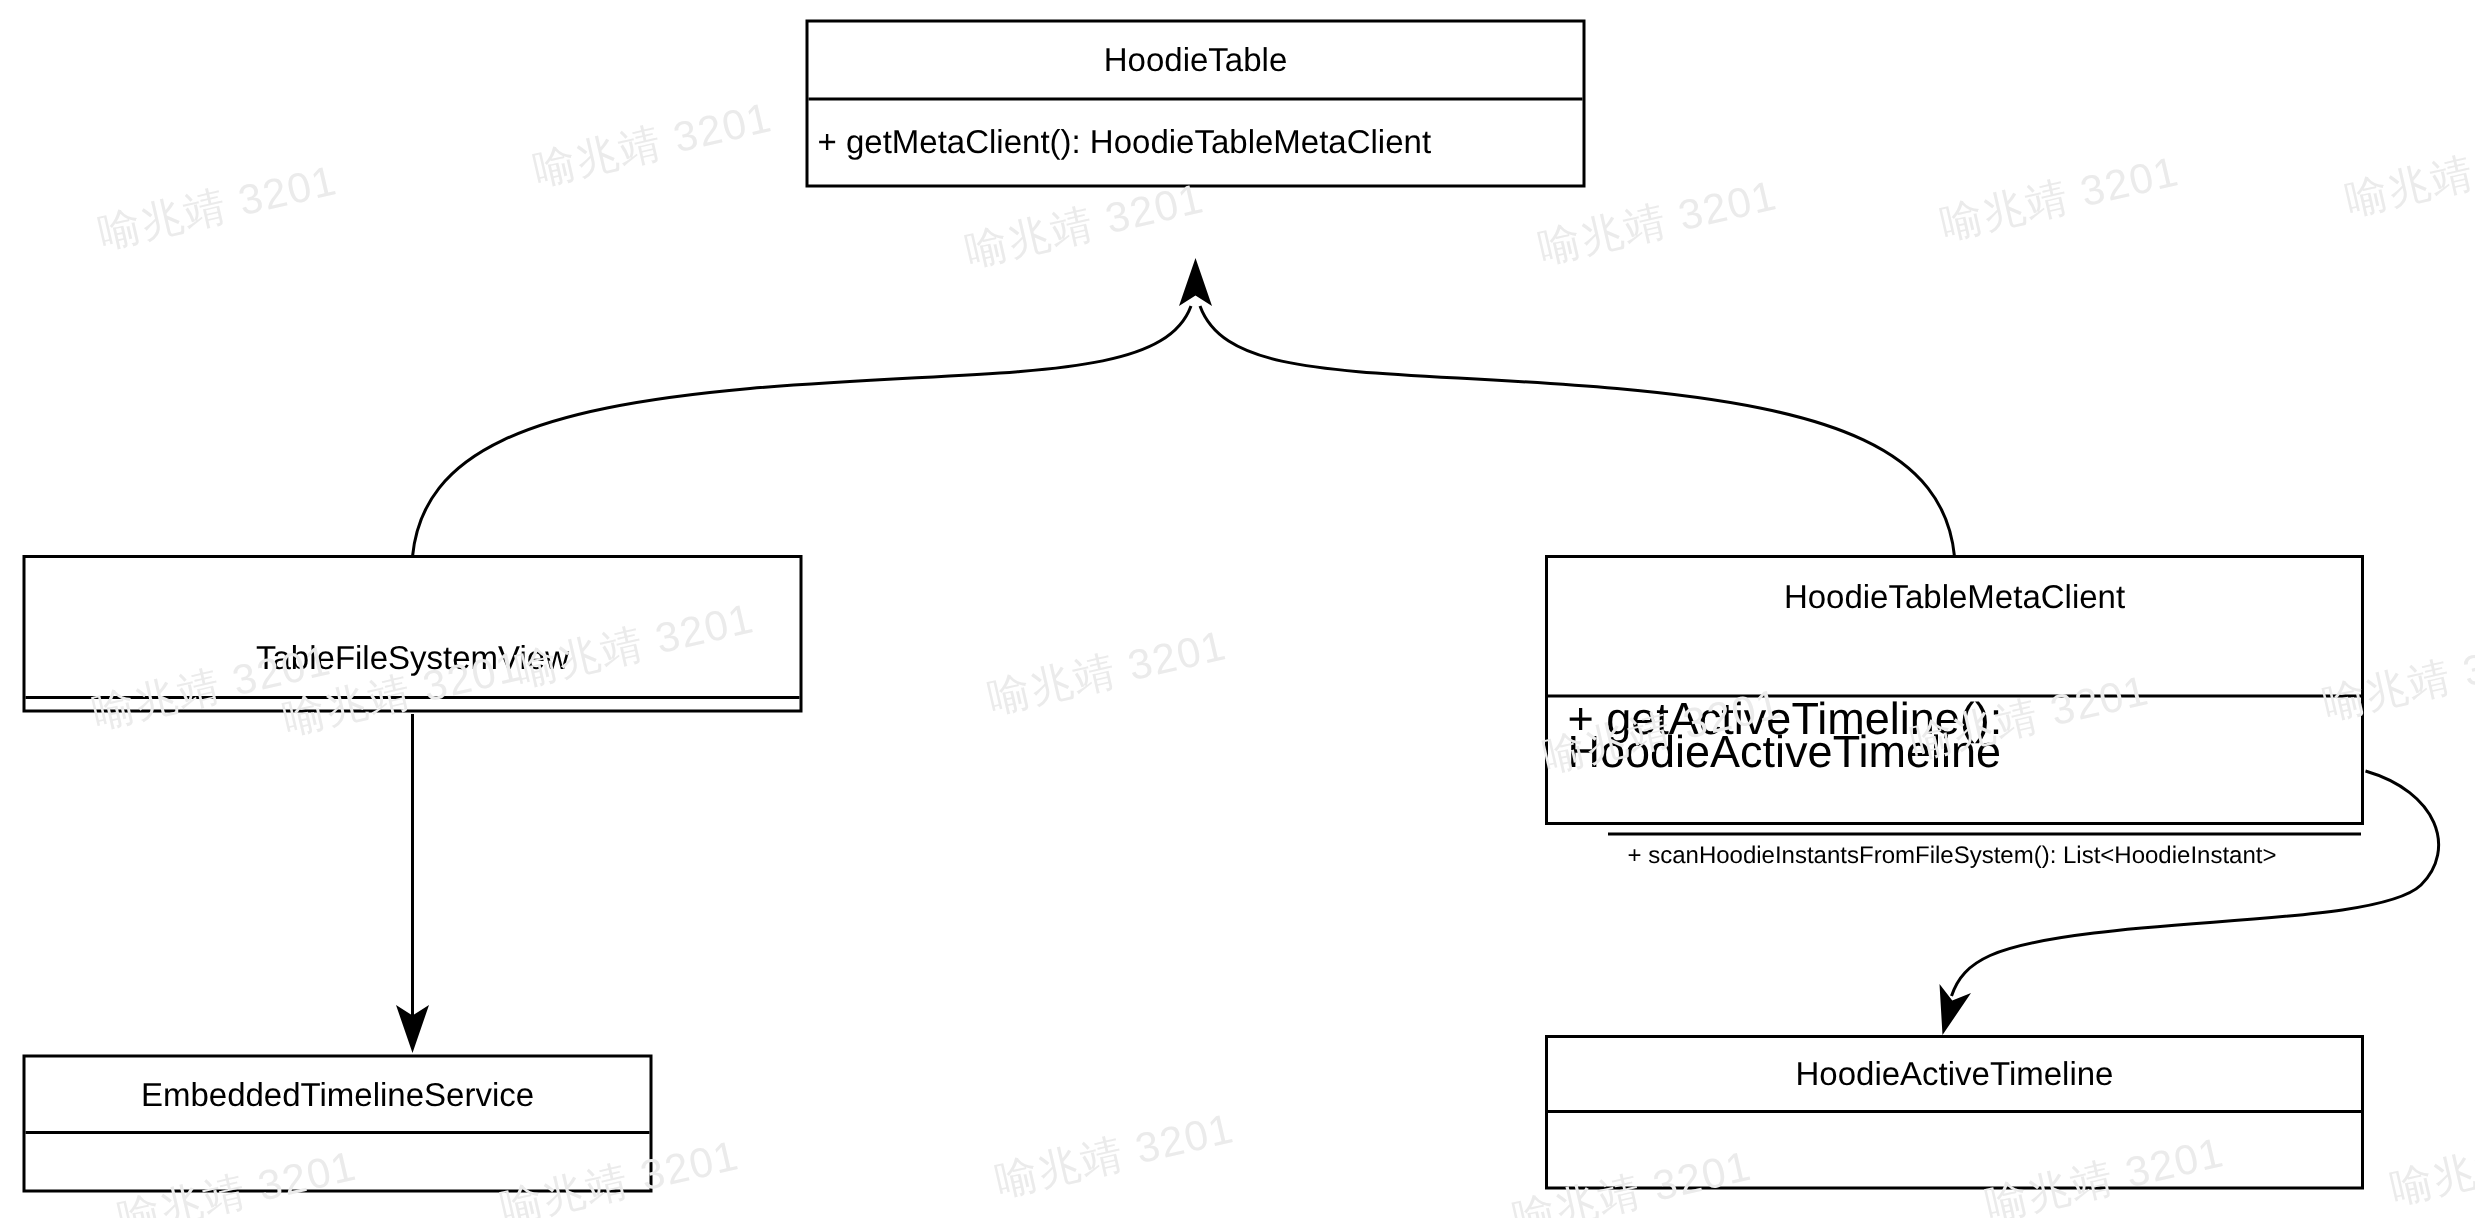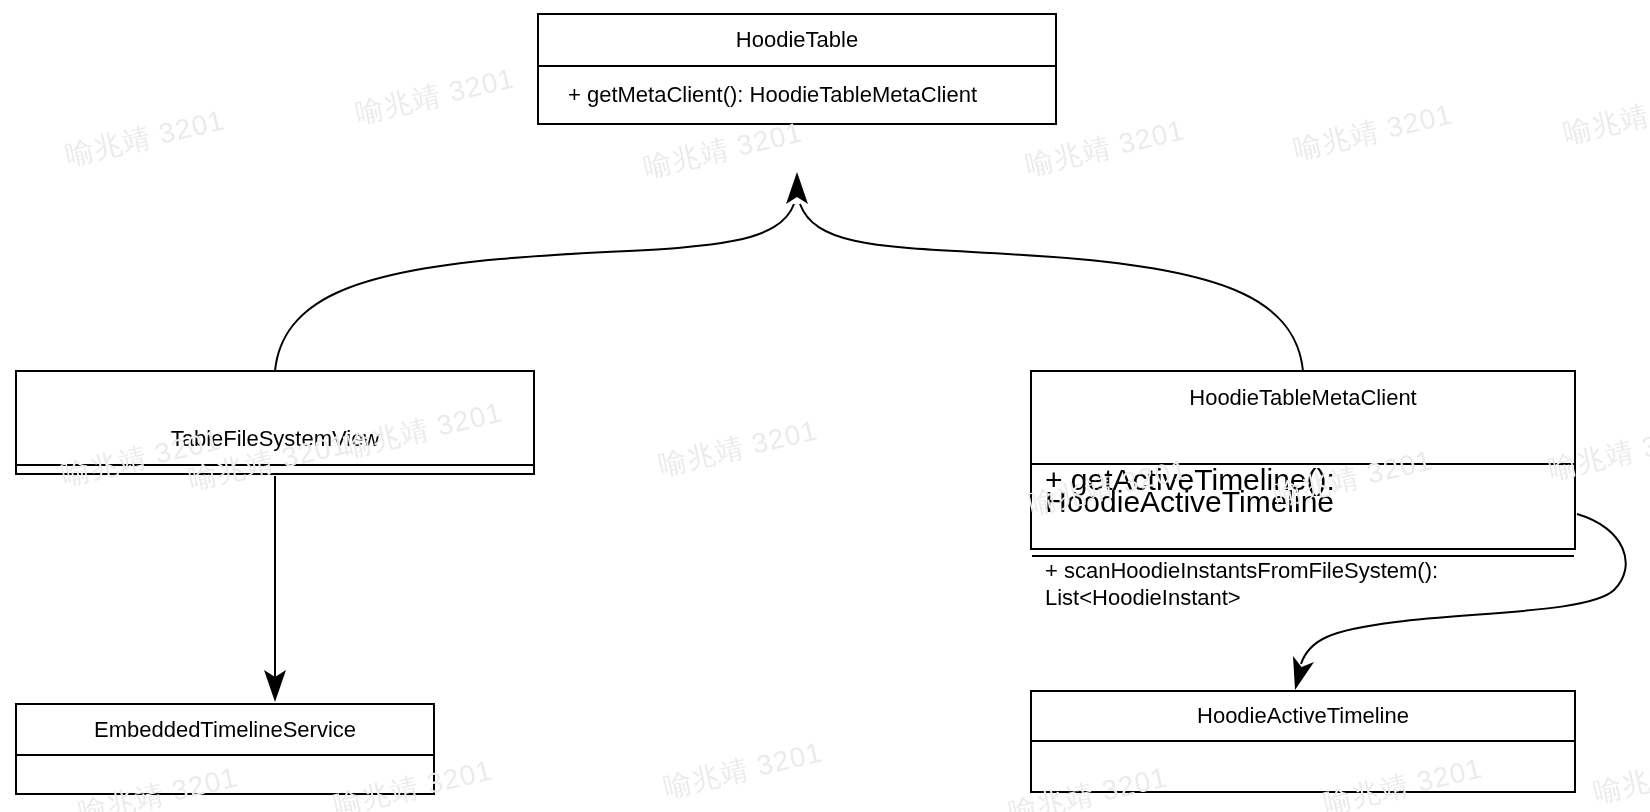--- a/index.html
+++ b/index.html
@@ -25,34 +25,34 @@
     flex:0 0 auto;
   }
   .comp{
     border-top:2px solid #000;
     box-sizing:border-box;
   }
   .methods-stack{
     flex:1 1 auto;
     display:flex;flex-direction:column;justify-content:center;
     gap:28px;
-    padding:0 29px;
+    padding:0 6px;
     font-size:22px;line-height:22px;
   }
   .method-row{
     flex:0 0 auto;
     display:flex;align-items:center;
     padding:0 13px;
     font-size:30px;line-height:22px;
   }
   .method-wrap{
     flex:1 1 auto;
     display:flex;align-items:center;
     padding:0 13px;
-    font-size:22px;line-height:27px;
+    font-size:16px;line-height:27px;margin-left:40px;
   }
   .empty-comp{flex:1 1 auto;}
   .connector-layer{
     position:absolute;left:0;top:0;
     pointer-events:none;
   }
   .watermark-layer{
     position:absolute;left:0;top:0;width:100%;height:100%;
     pointer-events:none;
     z-index:50;

